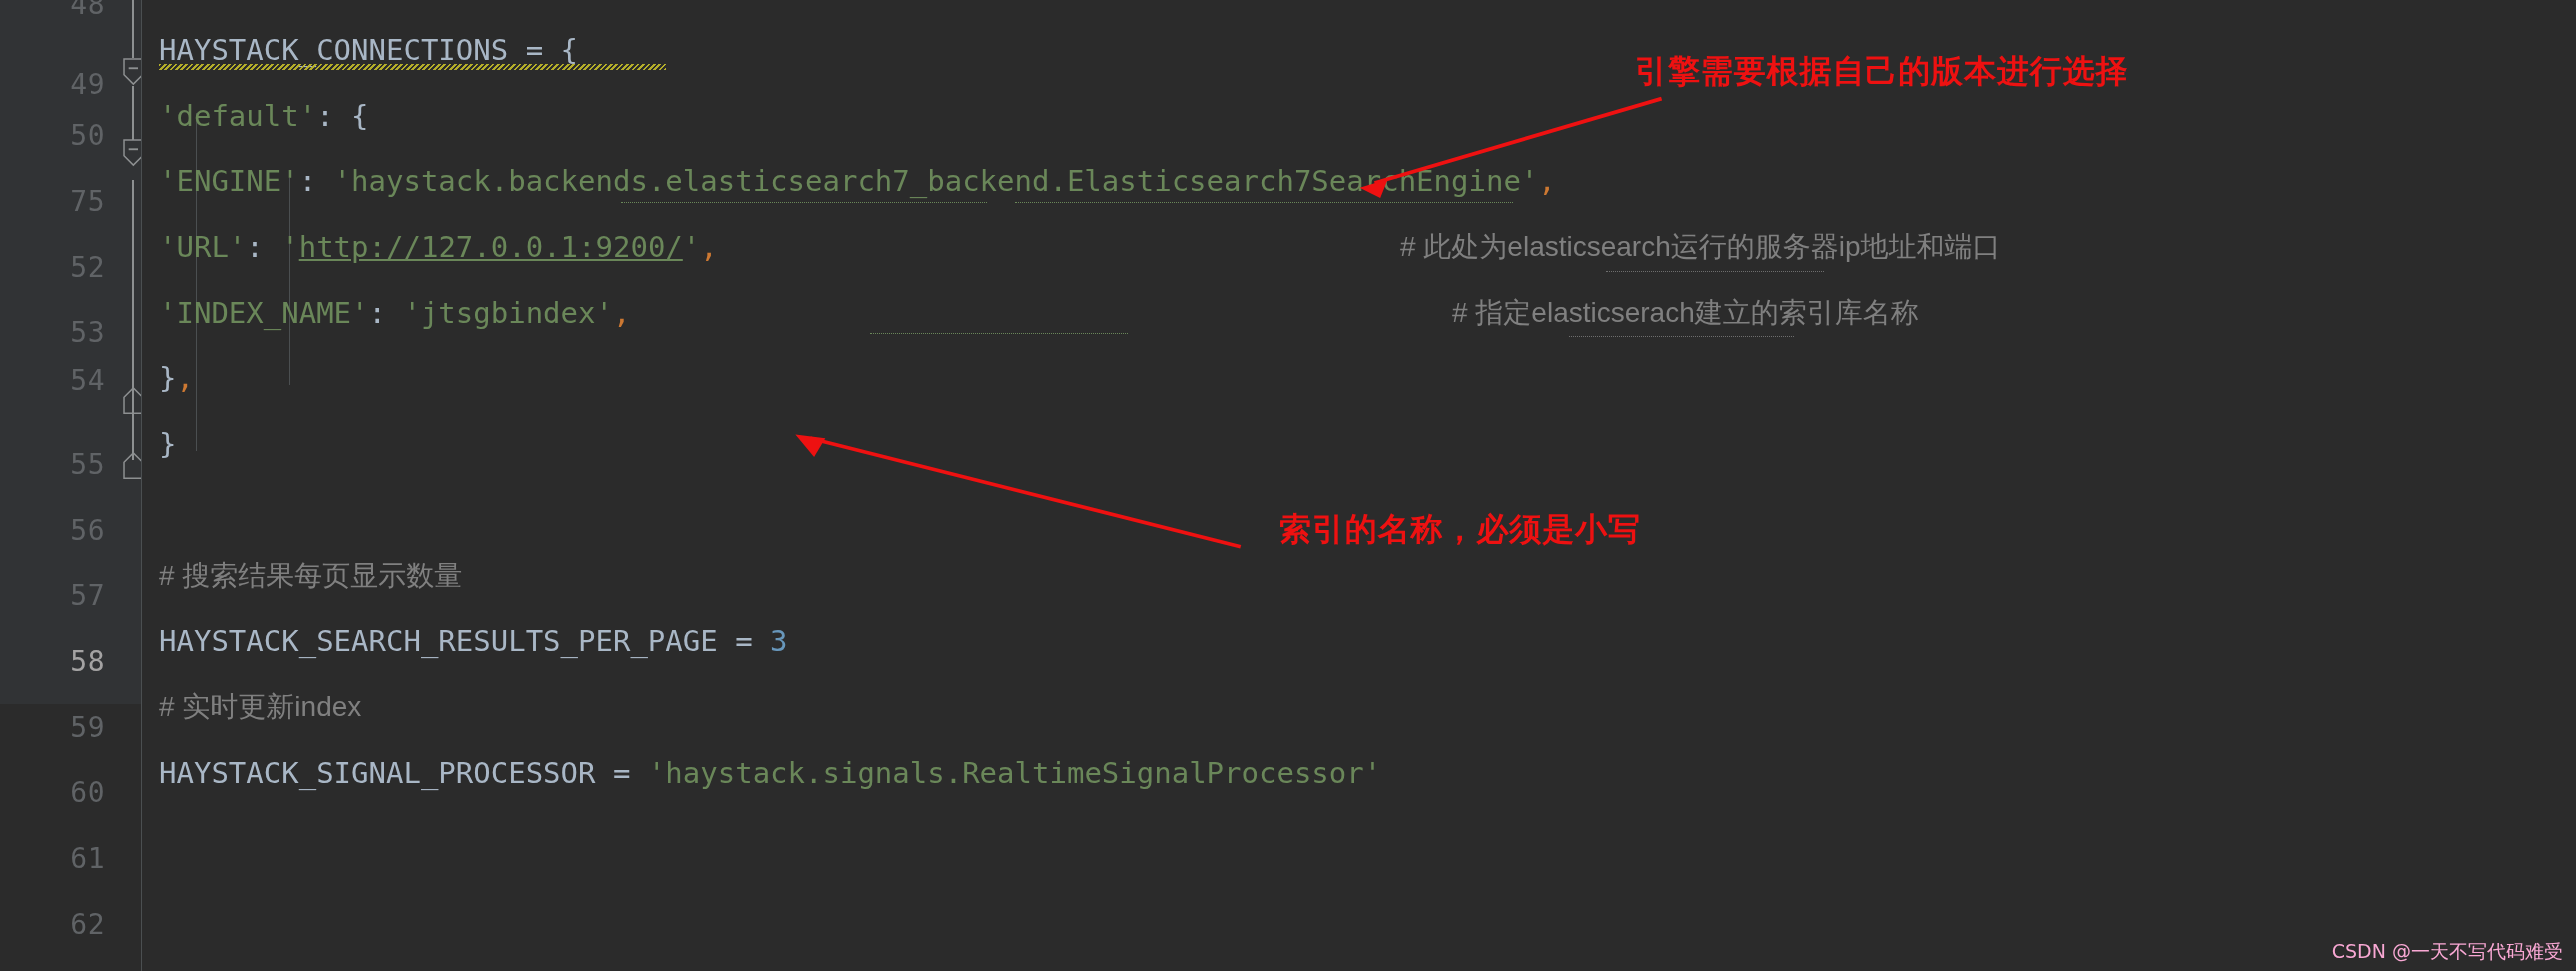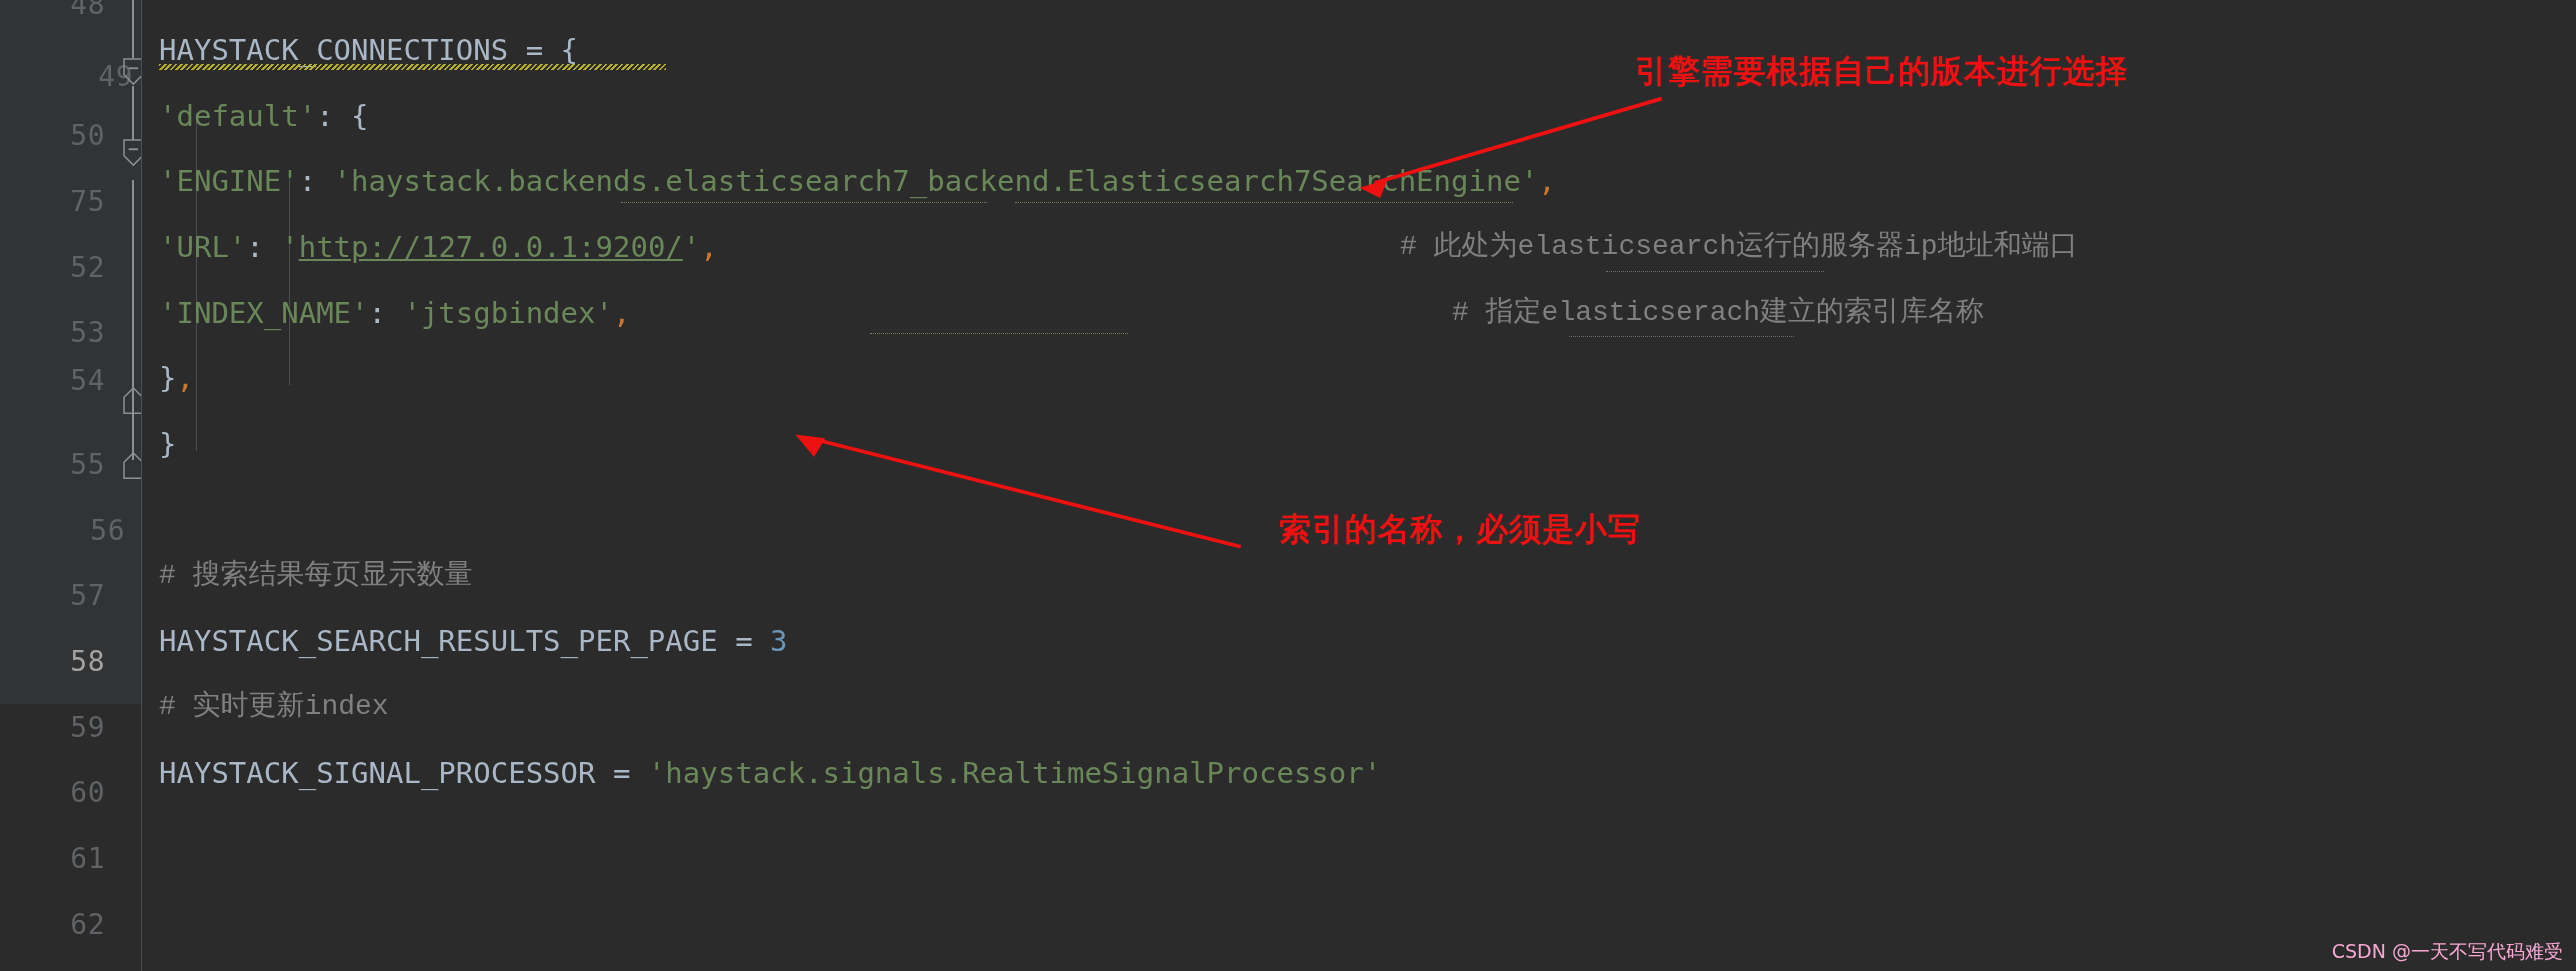--- a/index.html
+++ b/index.html
@@ -101,21 +101,21 @@
 
   
   .t-var   { color: #a9b7c6; }
   .t-str   { color: #6a8759; }
   .t-num   { color: #6897bb; }
   .t-punct { color: #a9b7c6; }
   .t-comma { color: #cc7832; }
   .t-comment { color: #808080; }
   .t-url   { color: #6a8759; text-decoration: underline; }
 
-  .cjk { font-family: Liberation Mono, monospace; }
+  .cjk { font-family: Liberation Sans, sans-serif; }
 
   
   .squiggle {
     position: absolute;
     height: 5.6px;
     background-image:
       repeating-linear-gradient(135deg, #bbb529 0 1.9px, transparent 1.9px 3.8px);
     opacity: 0.95;
   }
   .squiggle-dotted {
@@ -159,28 +159,28 @@
 </style>
 </head>
 <body>
 
 <div id="app">
 
   <div class="current-line-hl" style="top:646px;"></div>
 
   <div class="gutter">
     <div class="gutter-line" style="top:-28px;">48</div>
-    <div class="gutter-line" style="top:44px;margin-left:28px;">49</div>
+    <div class="gutter-line" style="top:52px;">49</div>
     <div class="gutter-line" style="top:103px;">50</div>
     <div class="gutter-line" style="top:169px;">75</div>
     <div class="gutter-line" style="top:235px;">52</div>
     <div class="gutter-line" style="top:300px;">53</div>
     <div class="gutter-line" style="top:348px;">54</div>
     <div class="gutter-line" style="top:432px;">55</div>
-    <div class="gutter-line" style="top:498px;margin-left:20px;">56</div>
+    <div class="gutter-line" style="top:498px;">56</div>
     <div class="gutter-line" style="top:563px;">57</div>
     <div class="gutter-line current" style="top:629px;">58</div>
     <div class="gutter-line" style="top:695px;">59</div>
     <div class="gutter-line" style="top:760px;">60</div>
     <div class="gutter-line" style="top:826px;">61</div>
     <div class="gutter-line" style="top:892px;">62</div>
   </div>
 
   <div class="fold-connector" style="top:0px;   height:58px;"></div>
   <div class="fold-connector" style="top:86px;  height:54px;"></div>

